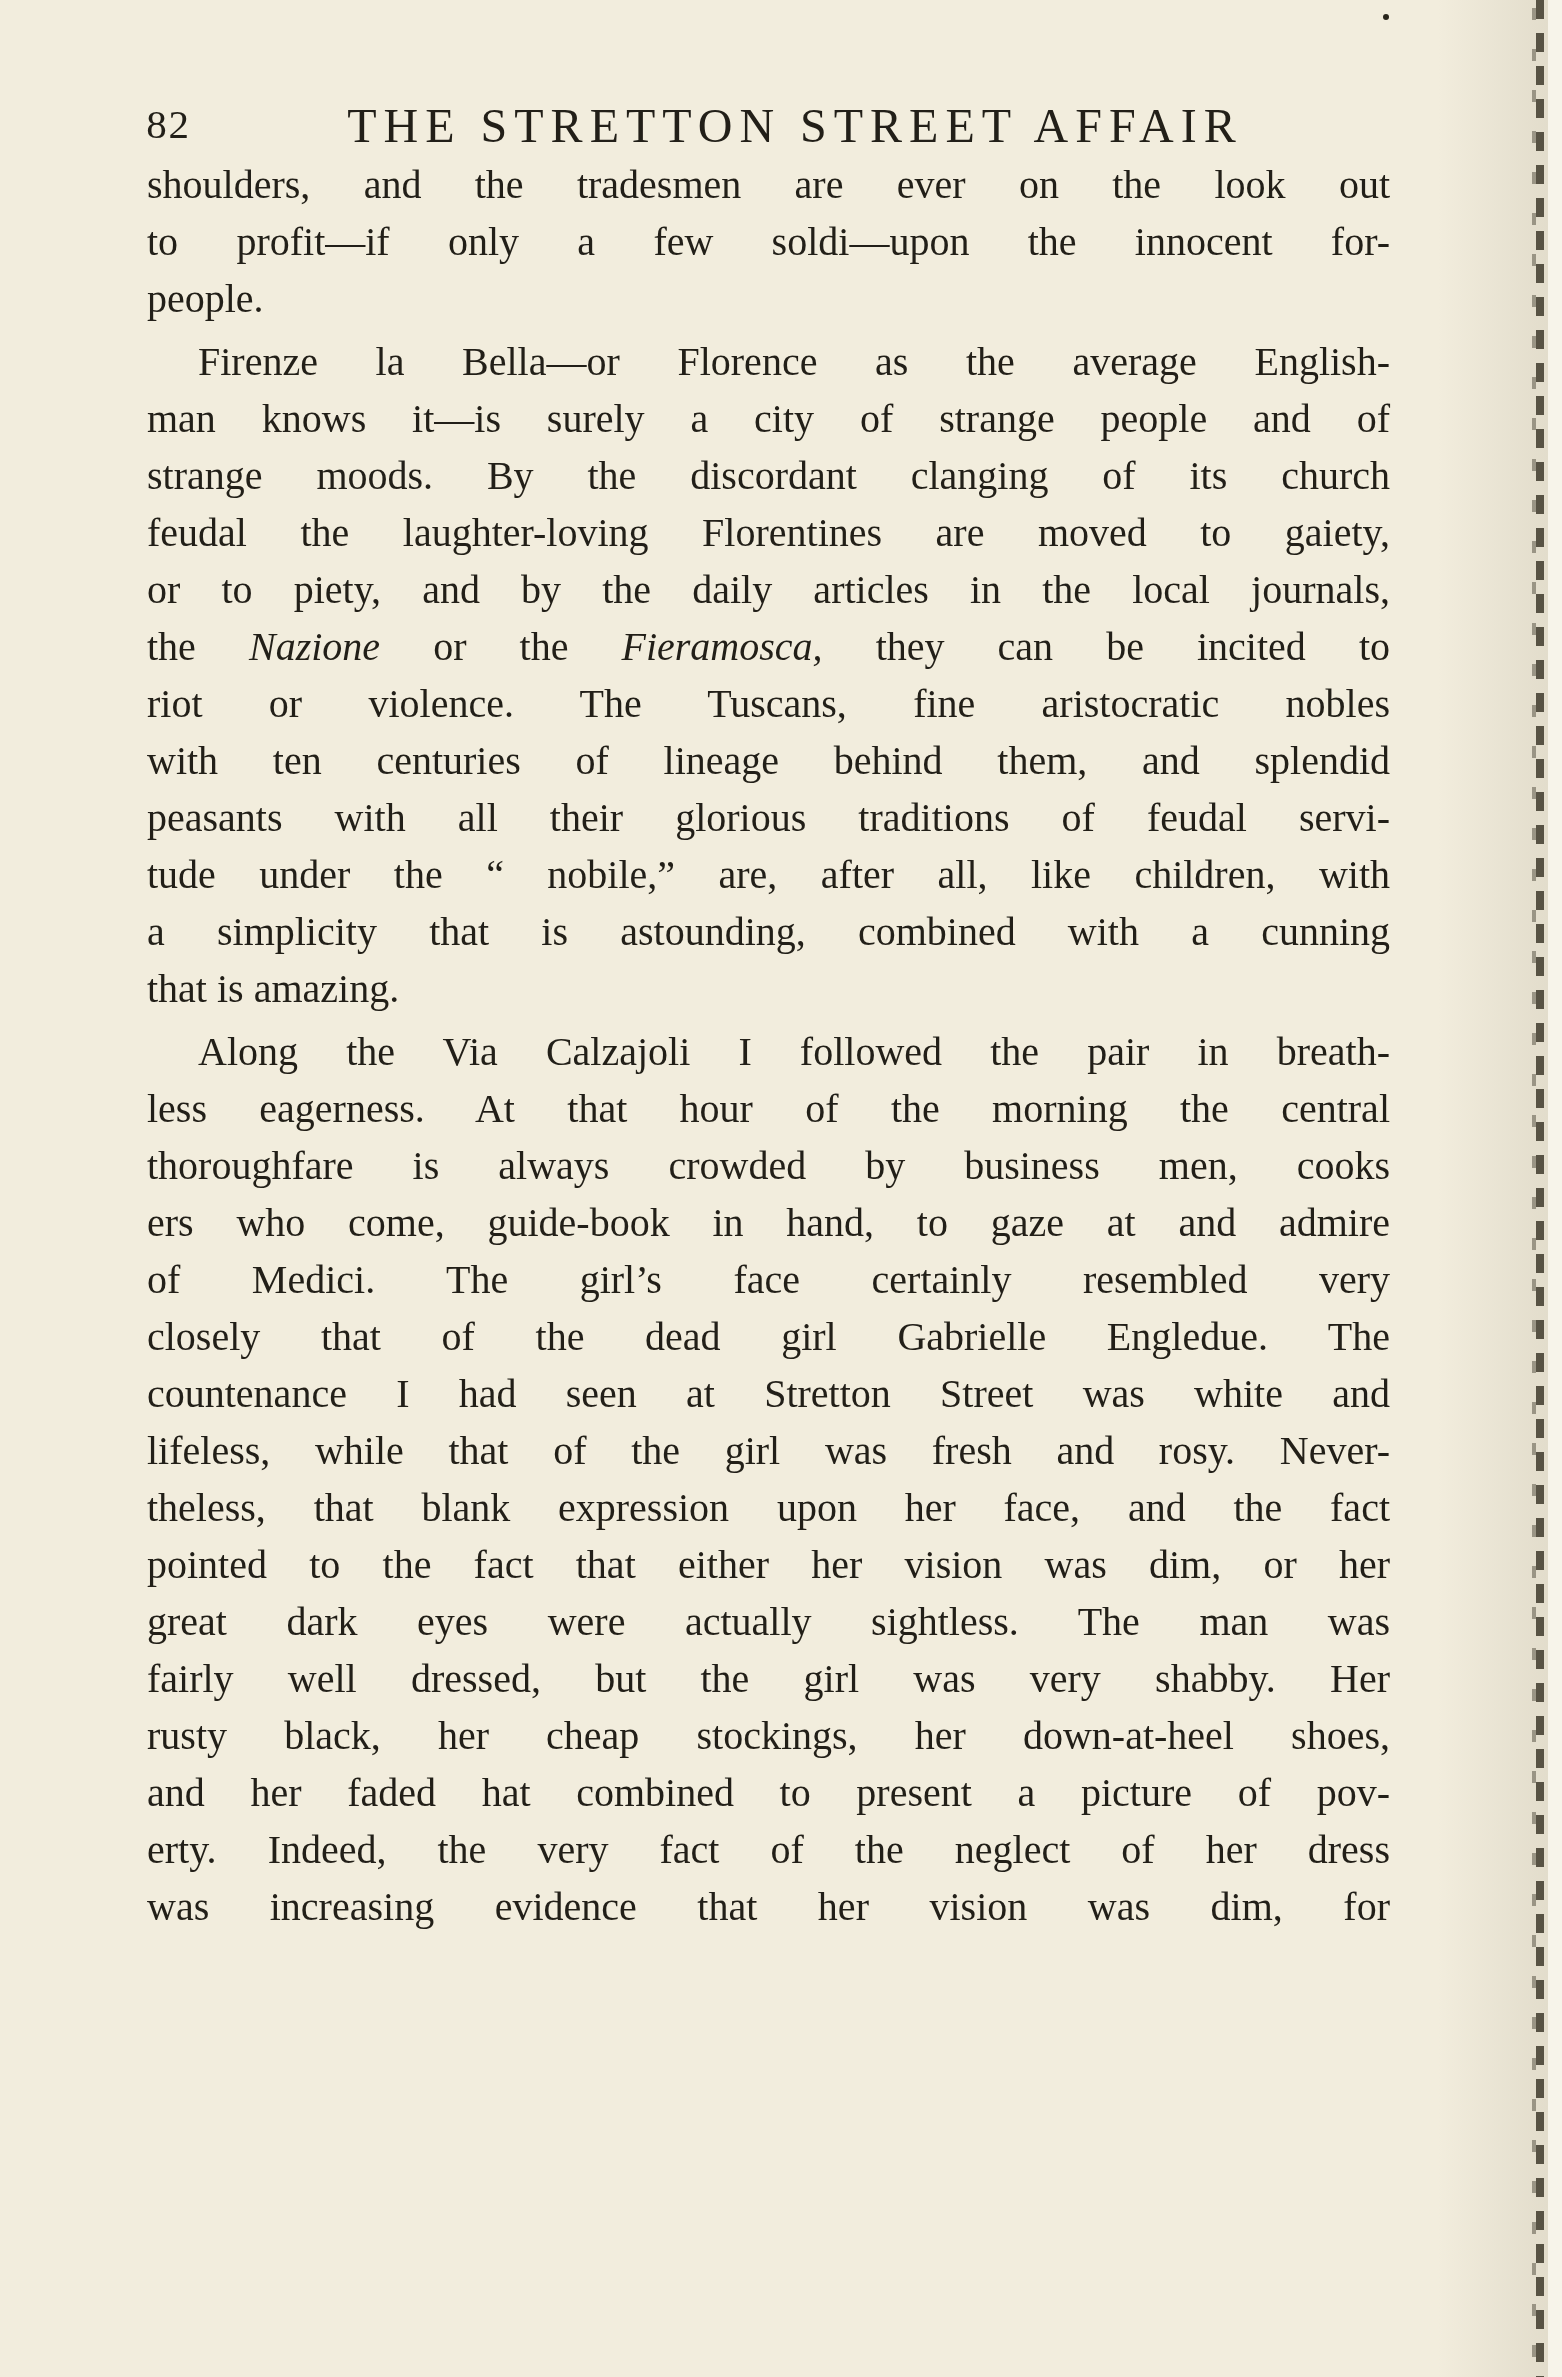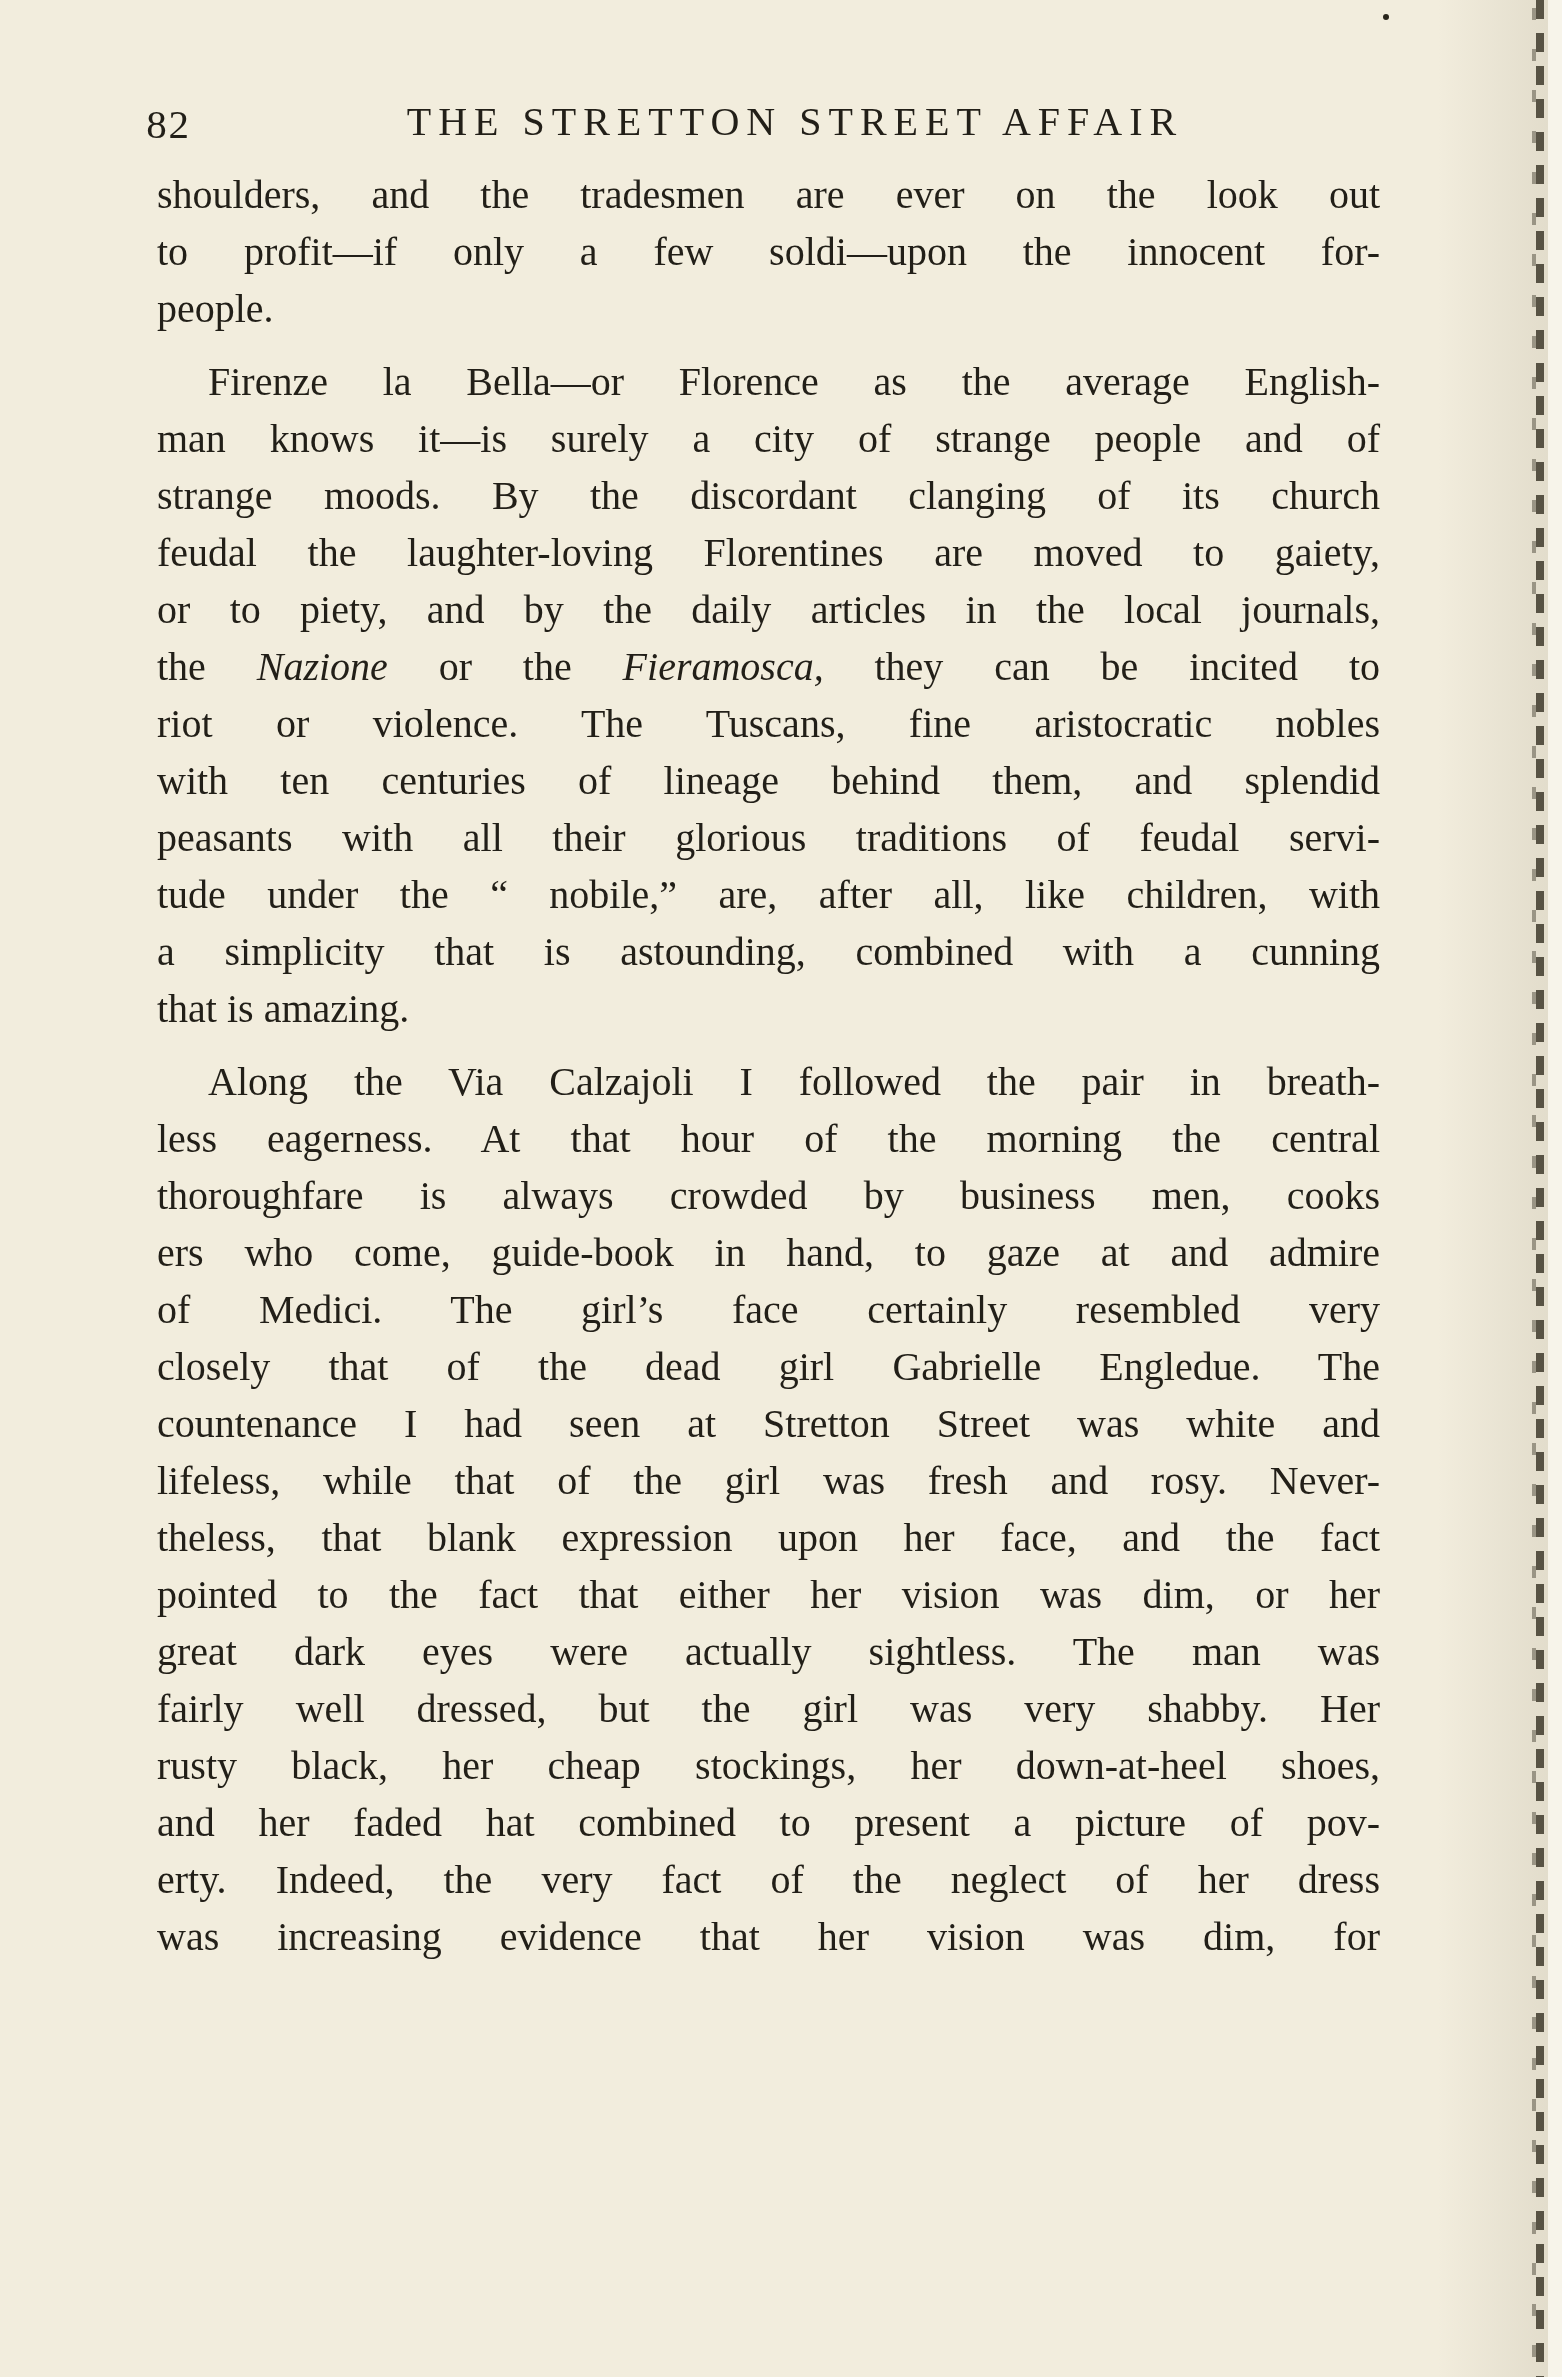--- a/index.html
+++ b/index.html
@@ -34,35 +34,35 @@
     font-size: 41px;
     letter-spacing: 1.8px;
     color: var(--ink, #221f18);
   }
   .title {
     position: absolute;
     left: 53px;
     right: 0;
     top: 0;
     text-align: center;
-    font-size: 40px;
+    font-size: 48px;
     letter-spacing: 7px;
     white-space: nowrap;
     color: var(--ink, #221f18);
   }
   .text-block {
     position: absolute;
     top: 150px;
     left: 141px;
     width: 1255px;
     font-size: 40px;
     line-height: 57px;
     color: var(--ink, #221f18);
   }
-  .paragraph { margin: 16px; }
+  .paragraph { margin: 6px; }
   .line {
     text-align: justify;
     text-align-last: justify;
     hyphens: none;
   }
   .line.end { text-align-last: left; }
   .line.indent { text-indent: 51px; }
   .it { font-style: italic; }
 
   

